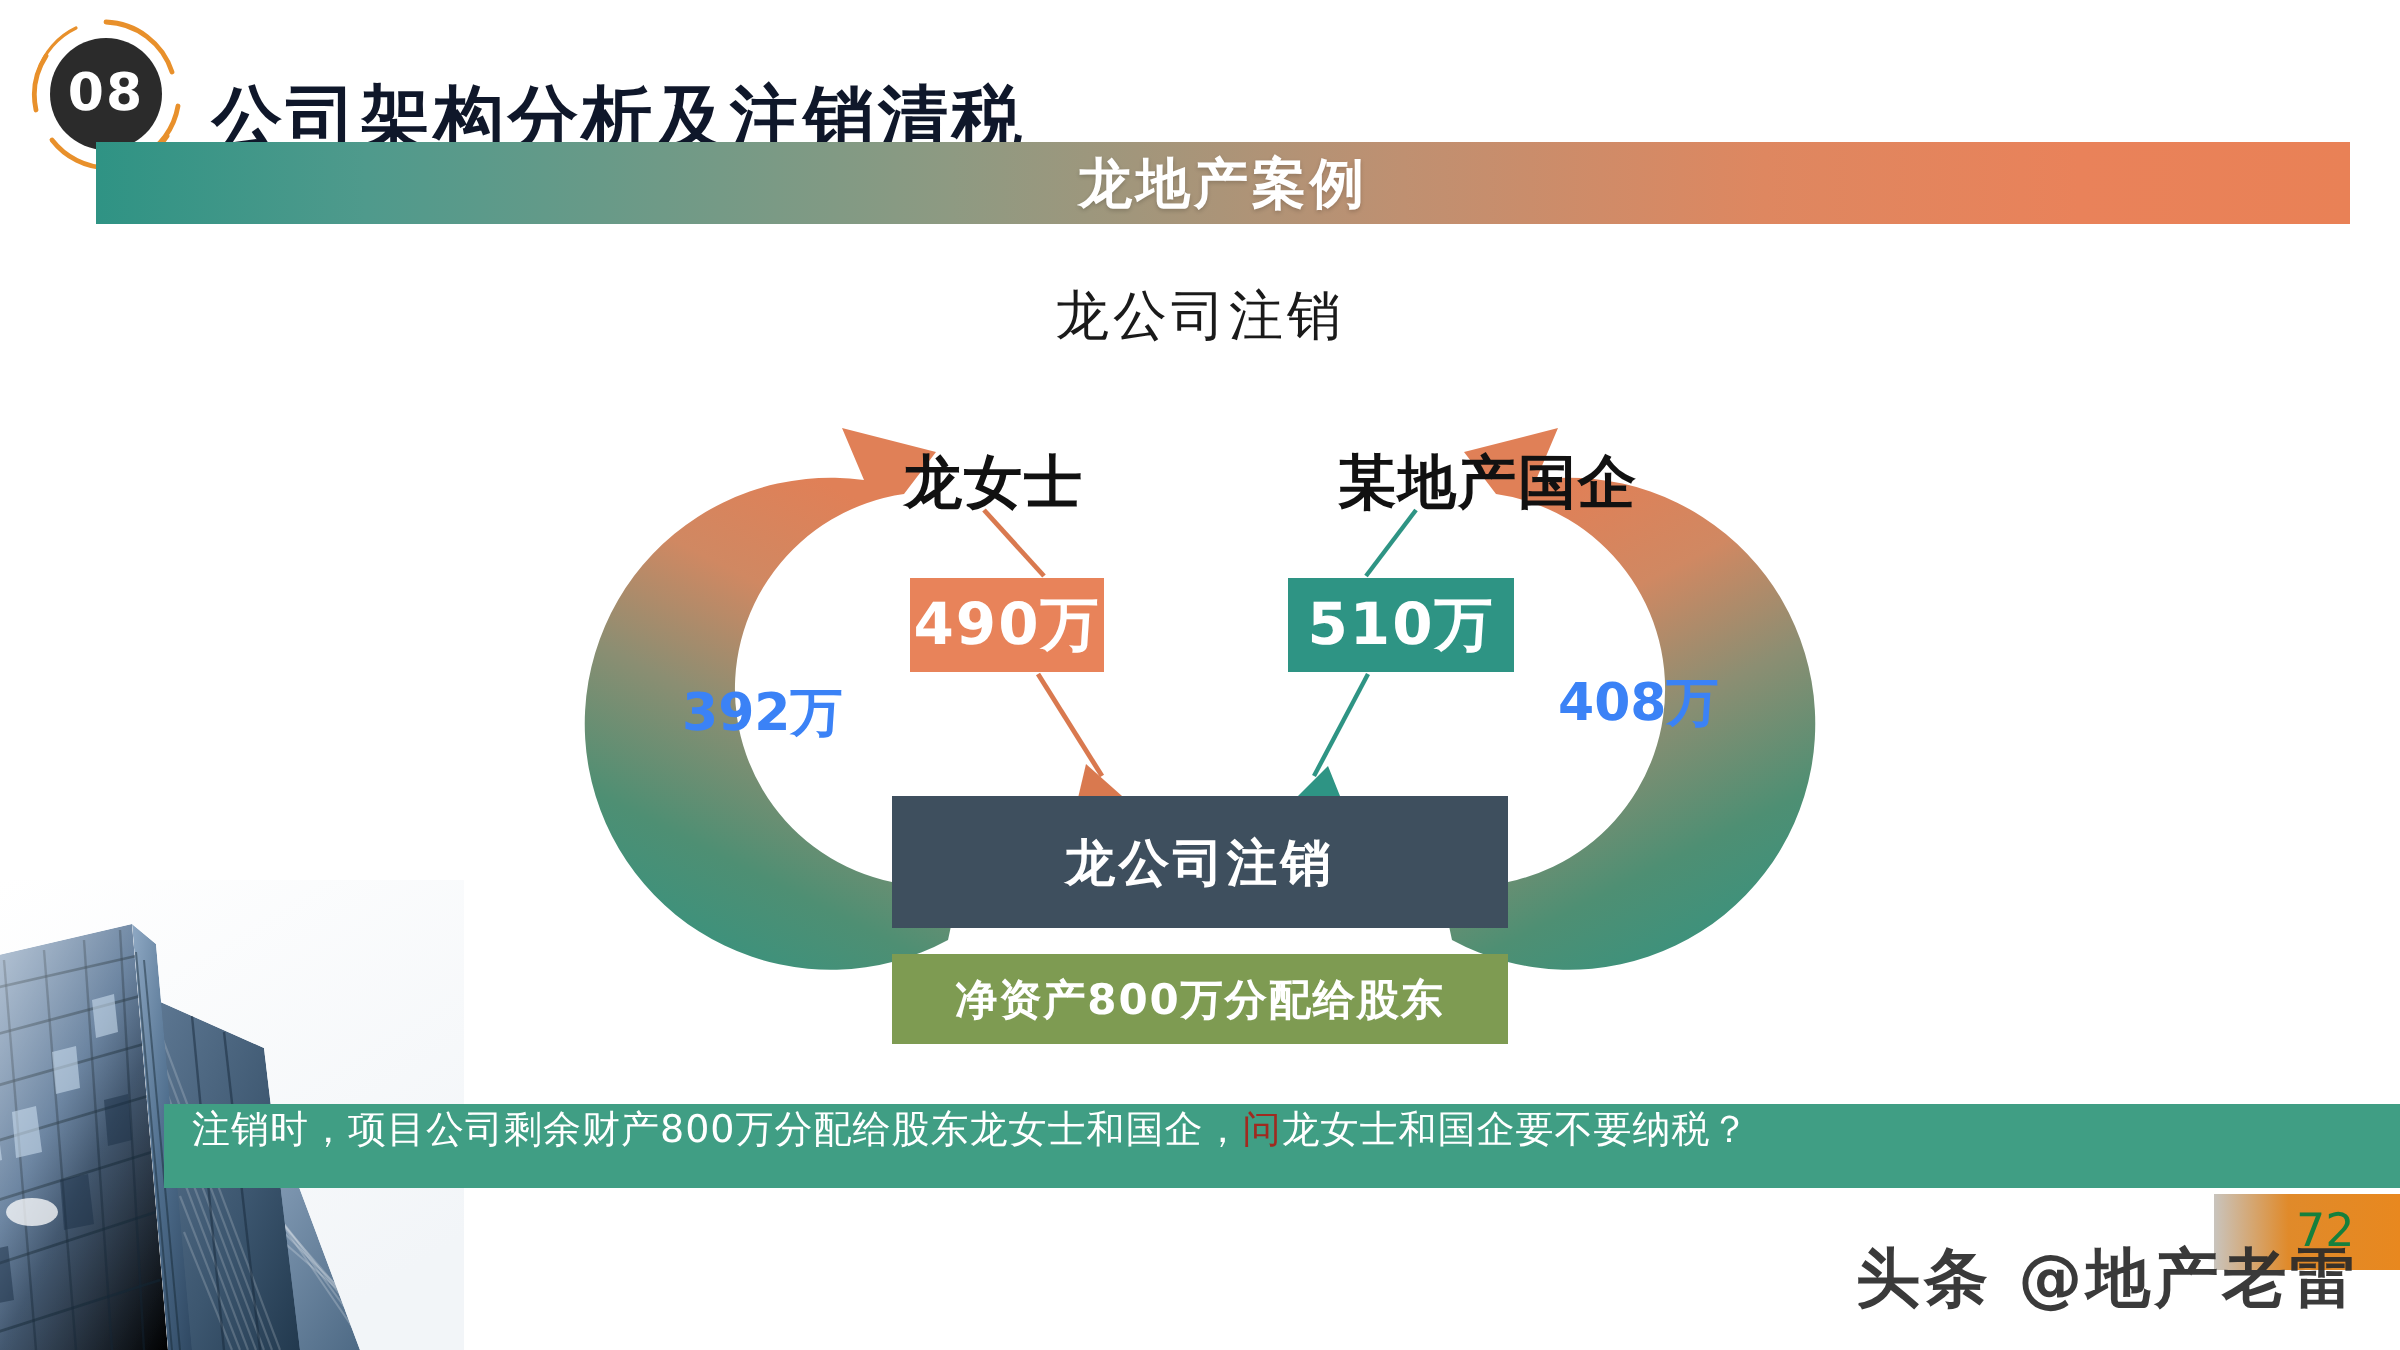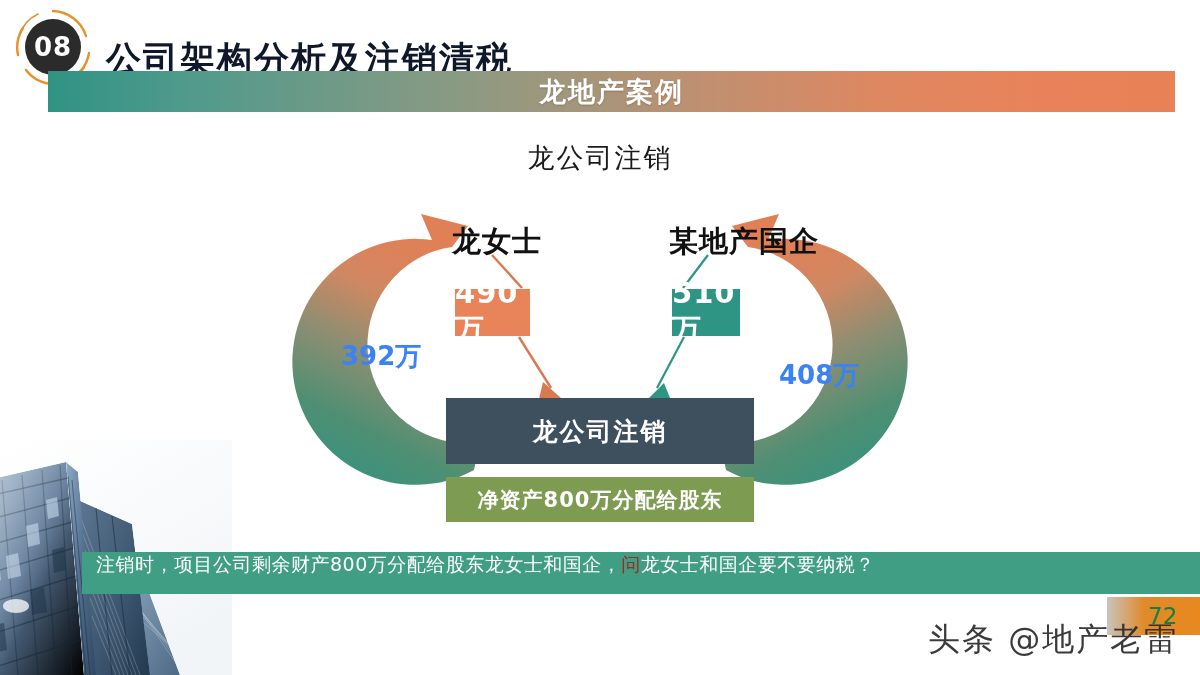--- a/index.html
+++ b/index.html
@@ -67,32 +67,32 @@
   }
   .ent-left{  left:452px; top:222px; }
   .ent-right{ left:629px; top:222px;margin-left:40px; }
 
   
   .side-amt{
     position:absolute; font-size:26px; font-weight:700; color:#3b82f6;
     letter-spacing:0px; white-space:nowrap;
   }
   .amt-left{ left:341px; top:339px; }
-  .amt-right{ left:779px; top:358px; }
+  .amt-right{ left:779px; top:334px; }
 
   
   .chip{
     position:absolute; display:flex; align-items:center; justify-content:center;
     color:#ffffff; font-size:29px; font-weight:700; letter-spacing:1px;
   }
   .chip-orange{
-    left:455px; top:289px; width:75px; height:47px; background:#E8835A;
+    left:455px; top:289px; width:97px; height:47px; background:#E8835A;
   }
   .chip-teal{
-    left:644px; top:289px; width:68px; height:47px; background:#2E9484;margin-left:28px;
+    left:644px; top:289px; width:113px; height:47px; background:#2E9484;
   }
 
   
   .box-dark{
     position:absolute; left:446px; top:398px; width:308px; height:66px;
     background:#3E4F5E; display:flex; align-items:center; justify-content:center;
   }
   .box-dark span{
     color:#ffffff; font-size:25px; font-weight:700; letter-spacing:2px;
   }
@@ -129,21 +129,21 @@
     background:linear-gradient(90deg,#c9c4bd 0%, #e08a2a 40%, #e8881f 100%);
   }
   .pagenum{
     position:absolute; left:1148px; top:603px;
     color:#15803d; font-size:23px; font-weight:400;text-align:right;
   }
 
   
   .watermark{
     position:absolute; left:928px; top:618px;
-    font-size:32px; color:#2a2a2a; font-weight:400; letter-spacing:2px;
+    font-size:32px; color:#2a2a2a; font-weight:700; letter-spacing:2px;
     white-space:nowrap; opacity:.92;
   }
 </style>
 </head>
 <body>
 
 <div class="badge-wrap">
   <svg class="badge-arcs" viewBox="0 0 78 78">
     <g fill="none" stroke="#E8902B" stroke-width="2.4" stroke-linecap="round">
       <path d="M 39 3 A 36 36 0 0 1 72 28"></path>

